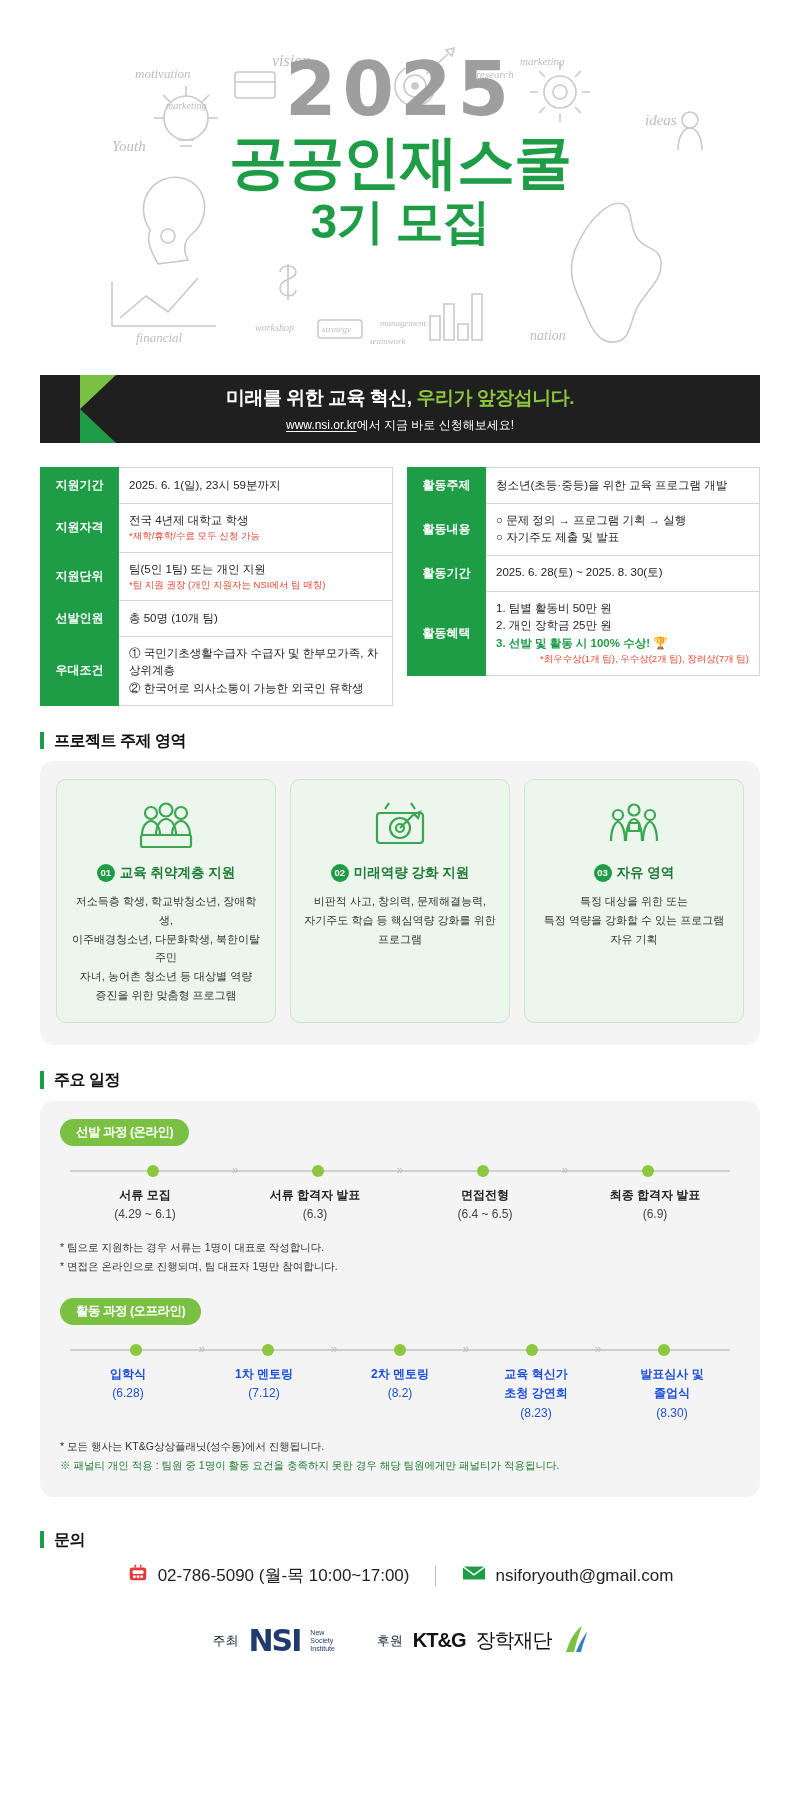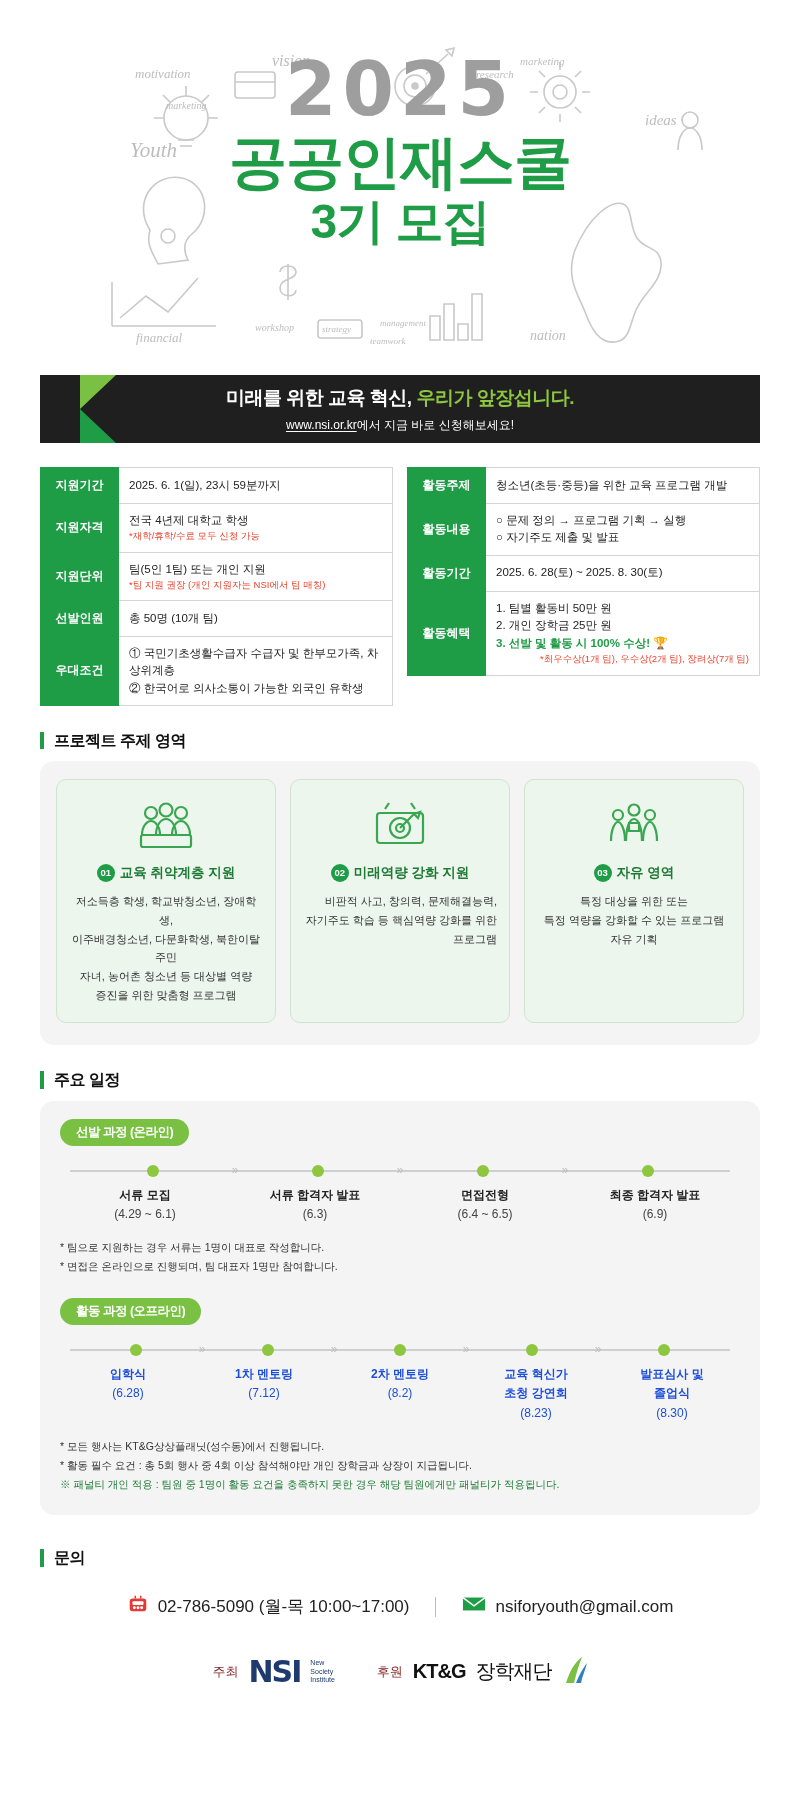--- a/index.html
+++ b/index.html
@@ -128,32 +128,32 @@
   .step .date { color:#444; }
   .step.green .lbl, .step.green .date { color:#1d4ed8; }
   .foot-notes { margin-top:14px; font-size:10.5px; color:#333; line-height:1.8; }
   .foot-notes .warn { color:#1f7a36; }
   .gap { height:22px; }
 
   
   .contact { margin: 34px 40px 0 40px; }
   .contact-row {
     display:flex; align-items:center; justify-content:center; gap:26px;
-    margin-top:26px; font-size:17px; color:#222;
+    margin-top:14px; font-size:17px; color:#222;
   }
   .contact-item { display:flex; align-items:center; gap:9px; }
   .divider-v { width:1px; height:20px; background:#bbb; }
 
   
   .logos {
     display:flex; align-items:center; justify-content:center; gap:42px;
     margin: 34px 0 30px 0;
   }
   .logo-item { display:flex; align-items:center; gap:10px; }
-  .logo-label { font-size:13px; color:#7f1d1d; }
+  .logo-label { font-size:13px; color:#0f172a; }
   .nsi-mark { font-size:30px; font-weight:bold; color:#1f3a6e; font-family:"DejaVu Sans", sans-serif; letter-spacing:-2px;}
   .nsi-sub { font-size:7px; color:#1f3a6e; line-height:1.15; }
   .ktg { font-size:20px; font-weight:bold; color:#111; letter-spacing:-1px; }
 </style>
 </head>
 <body>
 
 <div class="page">
 
   <div class="hero">
@@ -193,21 +193,21 @@
         <path d="M288 300 v-36 M280 272 c0 -8 16 -8 16 0 c0 8 -16 6 -16 16 c0 10 16 10 16 2"></path>
       </g>
     </svg>
 
     <div class="hero-doodles">
       <span class="doodle" style="left:135px; top:66px; font-size:13px;">motivation</span>
       <span class="doodle" style="left:272px; top:52px; font-size:16px;">vision</span>
       <span class="doodle" style="left:476px; top:68px; font-size:11px;">research</span>
       <span class="doodle" style="left:520px; top:55px; font-size:11px;">marketing</span>
       <span class="doodle" style="left:645px; top:112px; font-size:15px;">ideas</span>
-      <span class="doodle" style="left:130px; top:138px; font-size:21px;">Youth</span>
+      <span class="doodle" style="left:112px; top:138px; font-size:15px;">Youth</span>
       <span class="doodle" style="left:166px; top:100px; font-size:10px;">marketing</span>
       <span class="doodle" style="left:136px; top:330px; font-size:13px;">financial</span>
       <span class="doodle" style="left:255px; top:322px; font-size:10px;">workshop</span>
       <span class="doodle" style="left:322px; top:324px; font-size:9px;">strategy</span>
       <span class="doodle" style="left:380px; top:318px; font-size:9px;">management</span>
       <span class="doodle" style="left:370px; top:336px; font-size:9px;">teamwork</span>
       <span class="doodle" style="left:530px; top:328px; font-size:14px;">nation</span>
     </div>
 
     <div class="hero-title">
@@ -340,21 +340,21 @@
                 <circle cx="29" cy="27" r="10"></circle>
                   <circle cx="29" cy="27" r="4"></circle>
                 <path d="M29 27 l14 -14 M43 13 l6 -2 l-2 6z"></path>
                 <path d="M14 8 l4 -6 M44 8 l-4 -6"></path>
               </g>
             </svg>
           </div>
           <div class="card-head">
             <span class="num-badge">02</span><span>미래역량 강화 지원</span>
           </div>
-          <div class="card-body" style="white-space:pre-line;text-align:right;">비판적 사고, 창의력, 문제해결능력,
+          <div class="card-body" style="white-space:pre-line;">비판적 사고, 창의력, 문제해결능력,
 자기주도 학습 등 핵심역량 강화를 위한
 프로그램</div>
         </div>
 
         <div class="card">
           <div class="card-icon">
             <svg width="58" height="50" viewBox="0 0 58 50">
               <g fill="none" stroke="#3aa652" stroke-width="2.2">
                 <circle cx="13" cy="14" r="5"></circle>
                   <circle cx="29" cy="9" r="5.5"></circle>
@@ -452,21 +452,20 @@
           <div class="date">(8.23)</div>
         </div>
         <div class="step green">
           <div class="lbl" style="white-space:pre-line;">발표심사 및
 졸업식</div>
           <div class="date">(8.30)</div>
         </div>
       </div>
       <div class="foot-notes">
         <div>* 모든 행사는 KT&amp;G상상플래닛(성수동)에서 진행됩니다.</div>
-        <div>* 활동 필수 요건 : 총 5회 행사 중 4회 이상 참석해야만 개인 장학금과 상장이 지급됩니다.</div>
         <div class="warn">※ 패널티 개인 적용 : 팀원 중 1명이 활동 요건을 충족하지 못한 경우 해당 팀원에게만 패널티가 적용됩니다.</div>
       </div>
 
     </div>
   </div>
 
   <div class="contact">
     <div class="sec-title">문의</div>
     <div class="contact-row">
       <div class="contact-item">

